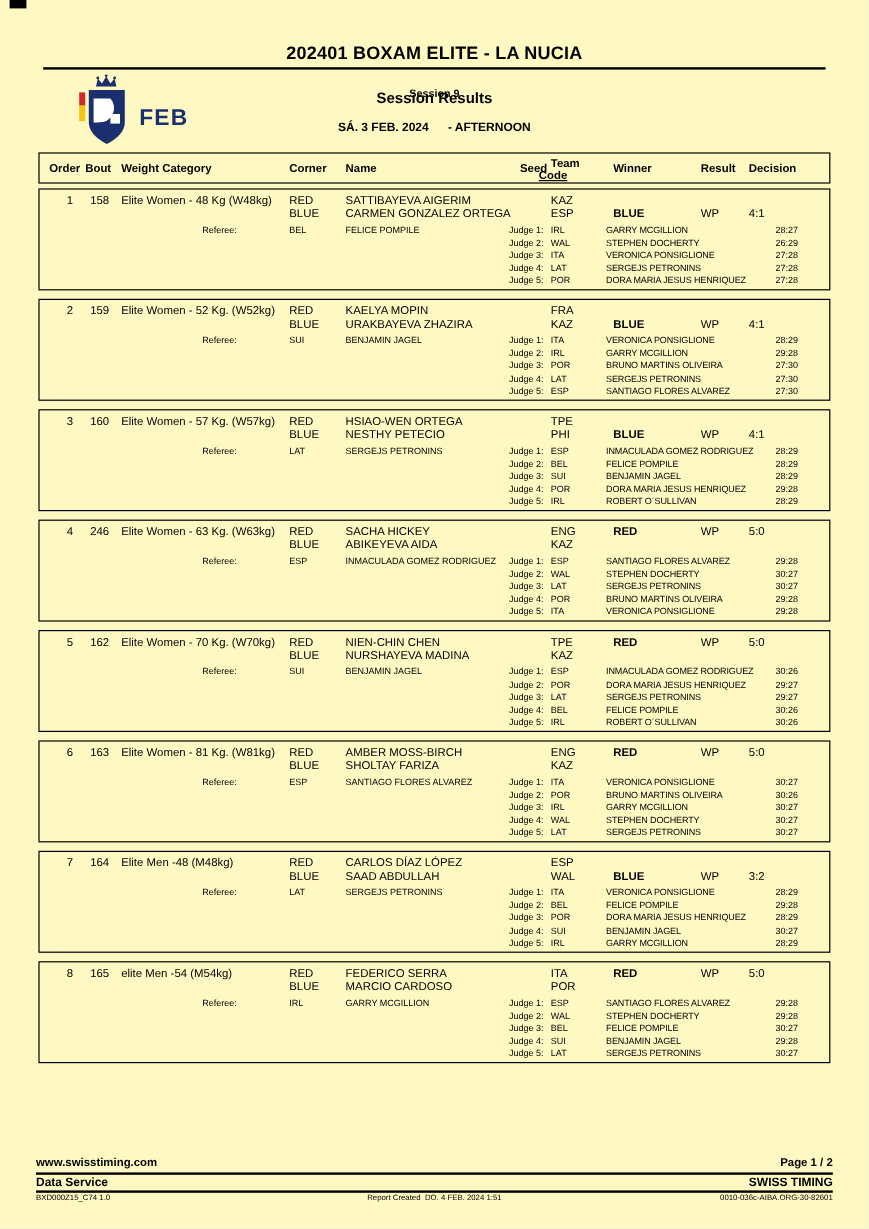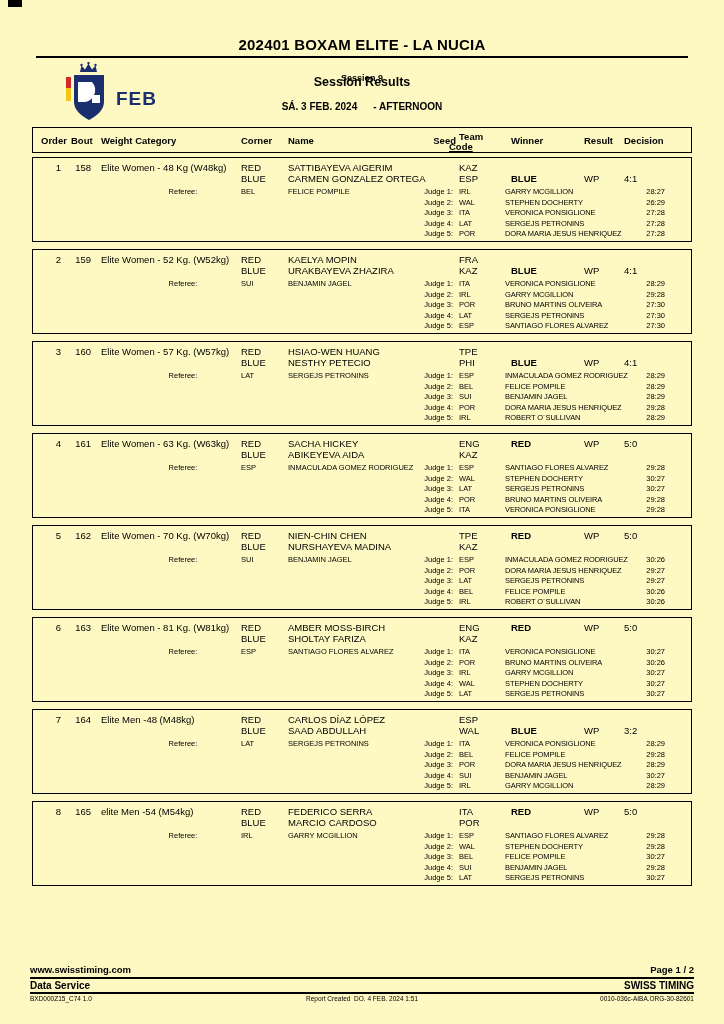--- a/index.html
+++ b/index.html
@@ -230,21 +230,21 @@
         <span class="c-score">27:30</span>
       </div>
     </div>
 
     <div class="bout">
       <div class="row r1">
         <span class="c-order">3</span>
         <span class="c-bout">160</span>
         <span class="c-weight">Elite Women - 57 Kg. (W57kg)</span>
         <span class="c-corner">RED</span>
-        <span class="c-name">HSIAO-WEN HUANG</span>
+        <span class="c-name">HSIAO-WEN ORTEGA</span>
         <span class="c-team">TPE</span>
         <span class="c-winner"></span>
         <span class="c-result"></span>
         <span class="c-decision"></span>
       </div>
       <div class="row r2">
         <span class="c-corner">BLUE</span>
         <span class="c-name">NESTHY PETECIO</span>
         <span class="c-team">PHI</span>
         <span class="c-winner">BLUE</span>
@@ -284,21 +284,21 @@
         <span class="c-jlabel">Judge 5:</span>
         <span class="c-jteam">IRL</span>
         <span class="c-jname">ROBERT O´SULLIVAN</span>
         <span class="c-score">28:29</span>
       </div>
     </div>
 
     <div class="bout">
       <div class="row r1">
         <span class="c-order">4</span>
-        <span class="c-bout">161</span>
+        <span class="c-bout">246</span>
         <span class="c-weight">Elite Women - 63 Kg. (W63kg)</span>
         <span class="c-corner">RED</span>
         <span class="c-name">SACHA HICKEY</span>
         <span class="c-team">ENG</span>
         <span class="c-winner">RED</span>
         <span class="c-result">WP</span>
         <span class="c-decision">5:0</span>
       </div>
       <div class="row r2">
         <span class="c-corner">BLUE</span>

